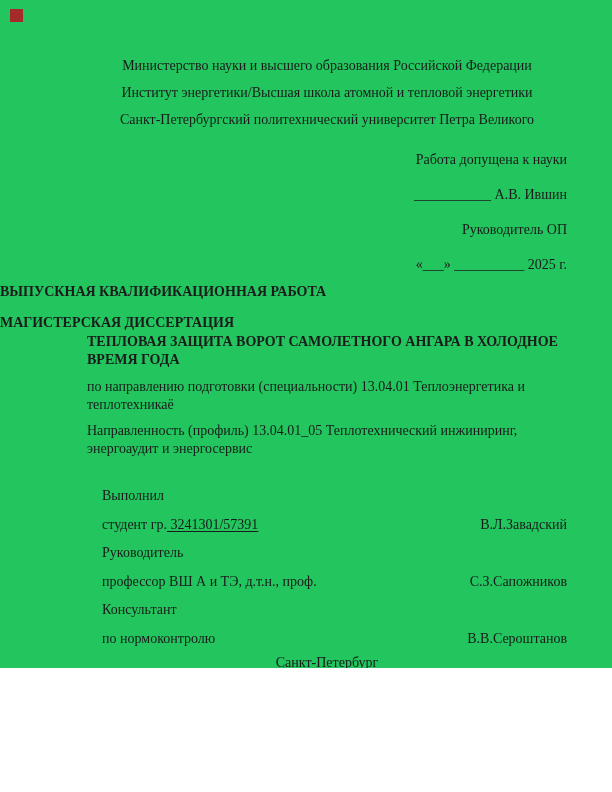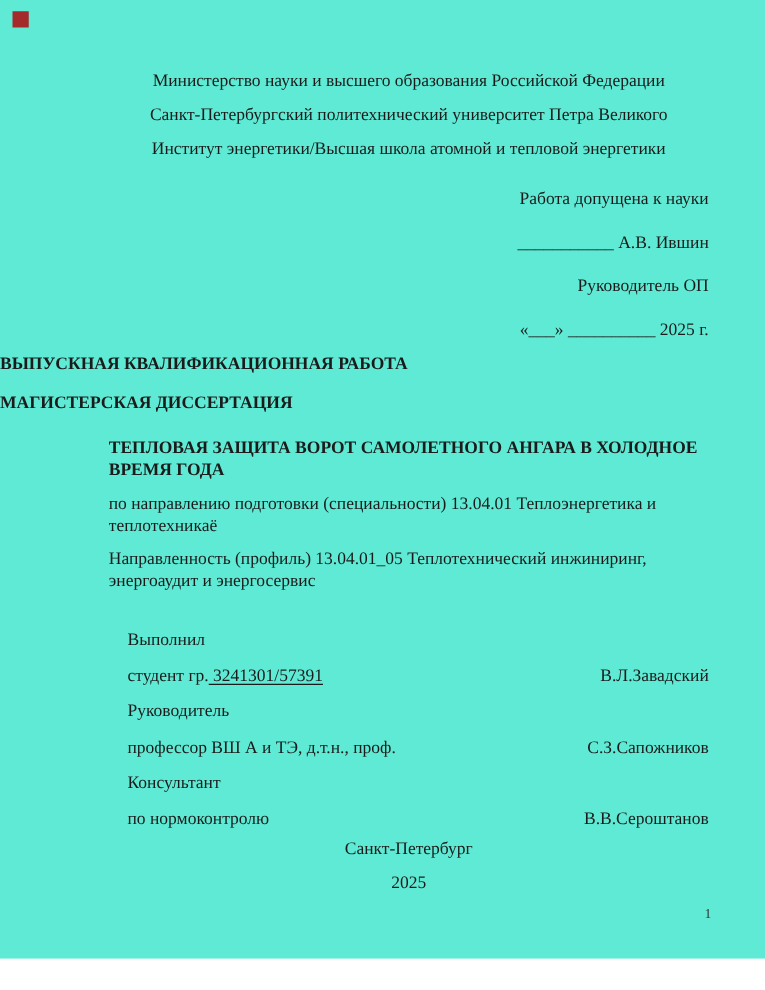--- a/index.html
+++ b/index.html
@@ -1,41 +1,41 @@
 <!DOCTYPE html>
 <html><head>
 <meta charset="utf-8">
 <style>
   html, body { margin: 0; padding: 0; background: #ffffff; }
   .page {
     position: relative;
     width: 612px;
-    height: 767px;
-    background: #5eead4;
+    height: 668px;
+    background: #22c55e;
     box-sizing: border-box;
     padding: 52px 45px 16px 87px;
     font-family: "Liberation Serif", "DejaVu Serif", serif;
     font-size: 14px;
     color: #1b1b1b;
     overflow: hidden;
   }
   .marker {
     position: absolute;
     left: 10px;
     top: 9px;
     width: 13px;
     height: 13px;
     background: #a52a2a;
   }
   .header { text-align: center; line-height: 27px; }
   .approval { text-align: right; line-height: 35px; margin-top: 9px; }
   .heading { font-weight: bold; line-height: 20px; }
   .heading-wide { margin-left: -87px; margin-right: -45px; }
   .degree { margin-top: 11px; }
-  .thesis { line-height: 18px; margin-top: 17px; }
+  .thesis { line-height: 18px; }
   .para { line-height: 18px; text-align: left; }
   .specialty { margin-top: 9px; }
   .profile { margin-top: 8px; }
   .signatures { margin-top: 24px; line-height: 28.5px; margin-left: 15px; }
   .sig-row { display: flex; justify-content: space-between; }
   .sig-left { white-space: pre; }
   .underlined {
     text-decoration: underline;
     text-decoration-thickness: 1px;
     text-underline-offset: 2px;
@@ -55,22 +55,22 @@
 </style>
 </head>
 <body>
 
 <div class="page">
 
   <div class="marker" style="background: rgb(165, 42, 42);"></div>
 
   <div class="header">
     <div class="header-line">Министерство науки и высшего образования Российской Федерации</div>
+    <div class="header-line">Институт энергетики/Высшая школа атомной и тепловой энергетики</div>
     <div class="header-line">Санкт-Петербургский политехнический университет Петра Великого</div>
-    <div class="header-line">Институт энергетики/Высшая школа атомной и тепловой энергетики</div>
   </div>
 
   <div class="approval">
     <div>Работа допущена к науки</div>
     <div><span class="sig-left">___________</span> <span>А.В. Ившин</span></div>
     <div>Руководитель ОП</div>
     <div>«___» __________ 2025 г.</div>
   </div>
 
   <div class="heading heading-wide">ВЫПУСКНАЯ КВАЛИФИКАЦИОННАЯ РАБОТА</div>

